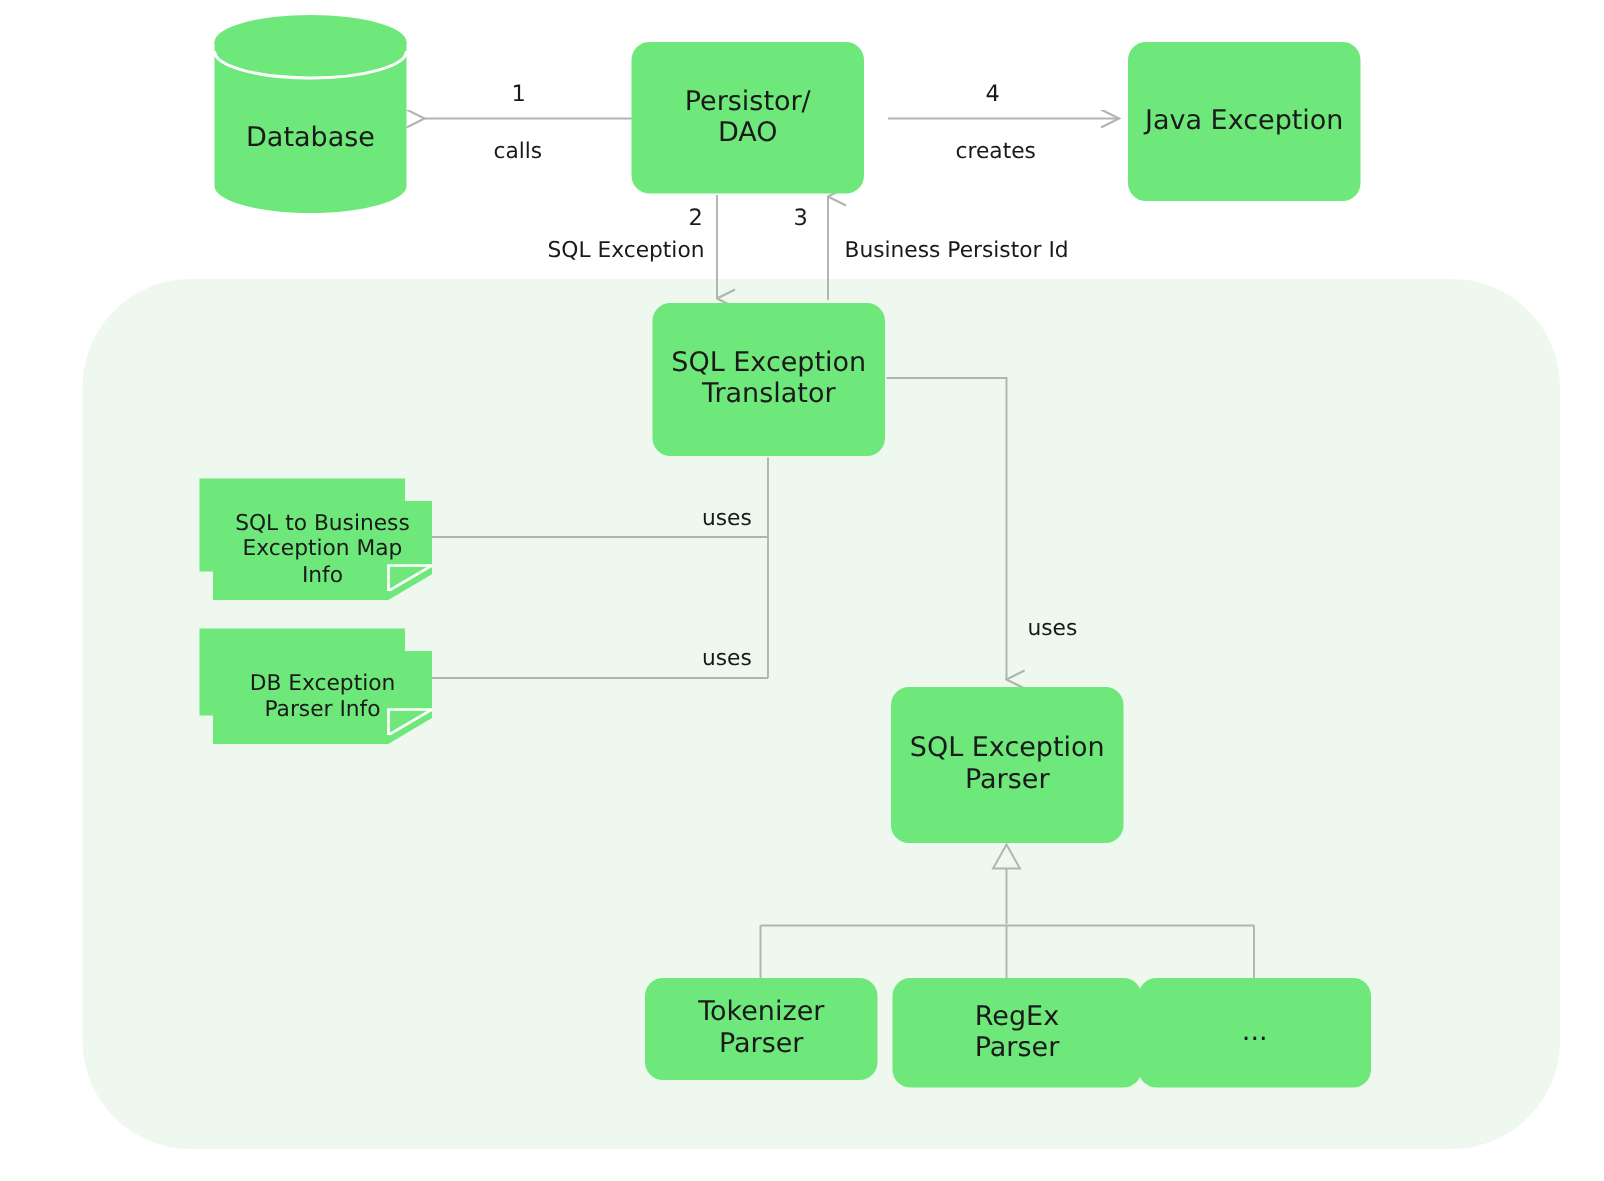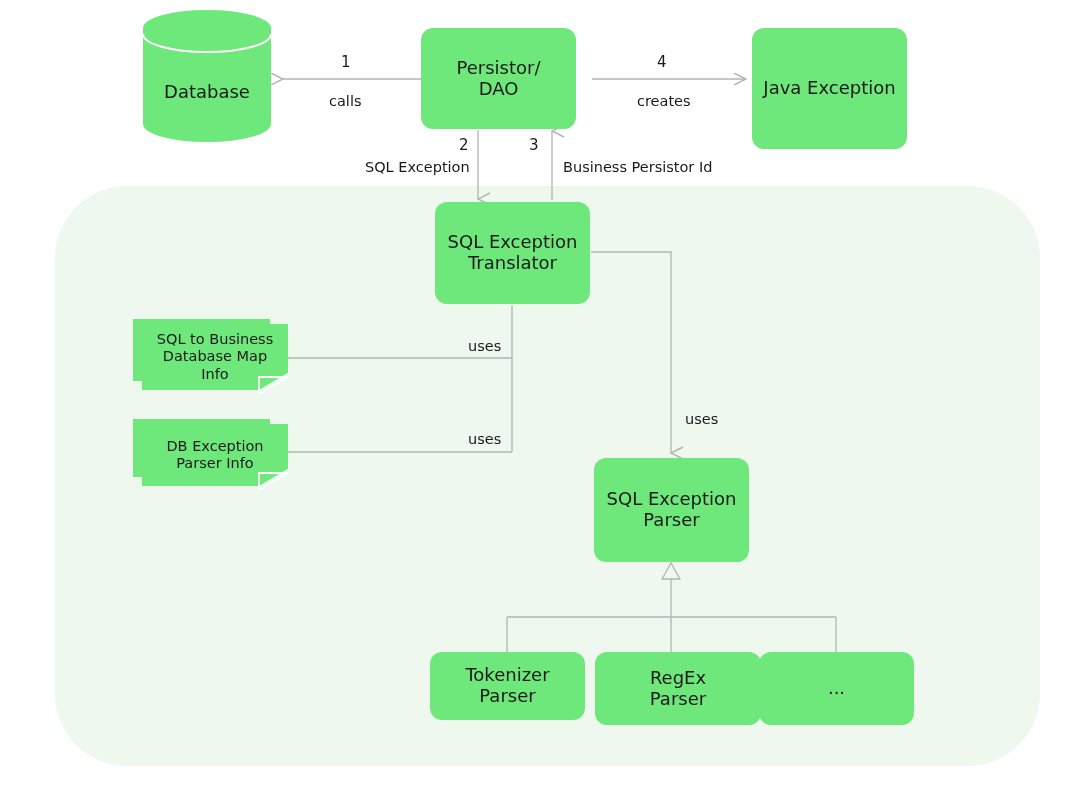--- a/index.html
+++ b/index.html
@@ -46,21 +46,21 @@
   }
   .note-back {
     position: absolute;
     background: #6EE87A;
     left: 0;
     top: 0;
   }
   .note-front {
     position: absolute;
     left: 9px;
-    top: 5px;
+    top: 15px;
     display: flex;
     align-items: center;
     justify-content: center;
     text-align: center;
     color: #1a1a1a;
     font-size: 14.5px;
     line-height: 1.2;
     background: #6EE87A;
   }
   .edge-label {
@@ -140,21 +140,21 @@
     <span class="cyl-label" style="position:static;">Database</span>
   </div>
 
   <div class="node box" style="left:421px; top:28px; width:155px; height:101px;">
     <div>
       <div>Persistor/</div>
       <div>DAO</div>
     </div>
   </div>
 
-  <div class="node box" style="left:752px; top:28px; width:155px; height:121px;">
+  <div class="node box" style="left:752px; top:28px; width:155px; height:106px;">
     <div>
       <div>Java Exception</div>
     </div>
   </div>
 
   <div class="node box" style="left:435px; top:202px; width:155px; height:102px;">
     <div>
       <div>SQL Exception</div>
       <div>Translator</div>
     </div>
@@ -186,21 +186,21 @@
       <div>...</div>
     </div>
   </div>
 
   <div class="note-wrap" style="left:133px; top:319px; width:155px; height:75px;">
     <div class="note-back" style="width:137px; height:62px;"></div>
     <div class="note-front" style="width:146px; height:66px;
                 clip-path: polygon(0% 0%, 100% 0%, 100% 74%, 80% 100%, 0% 100%);">
       <div>
         <div>SQL to Business</div>
-        <div>Database Map</div>
+        <div>Exception Map</div>
         <div>Info</div>
       </div>
     </div>
     <svg style="position:absolute; left:9px; top:9px; width:146px; height:66px; pointer-events:none;">
       <path d="M146,49 L117,66 L117,49 Z" fill="none" stroke="#ffffff" stroke-width="1.8"></path>
     </svg>
   </div>
 
   <div class="note-wrap" style="left:133px; top:419px; width:136px; height:72px;">
     <div class="note-back" style="width:137px; height:58px;"></div>

